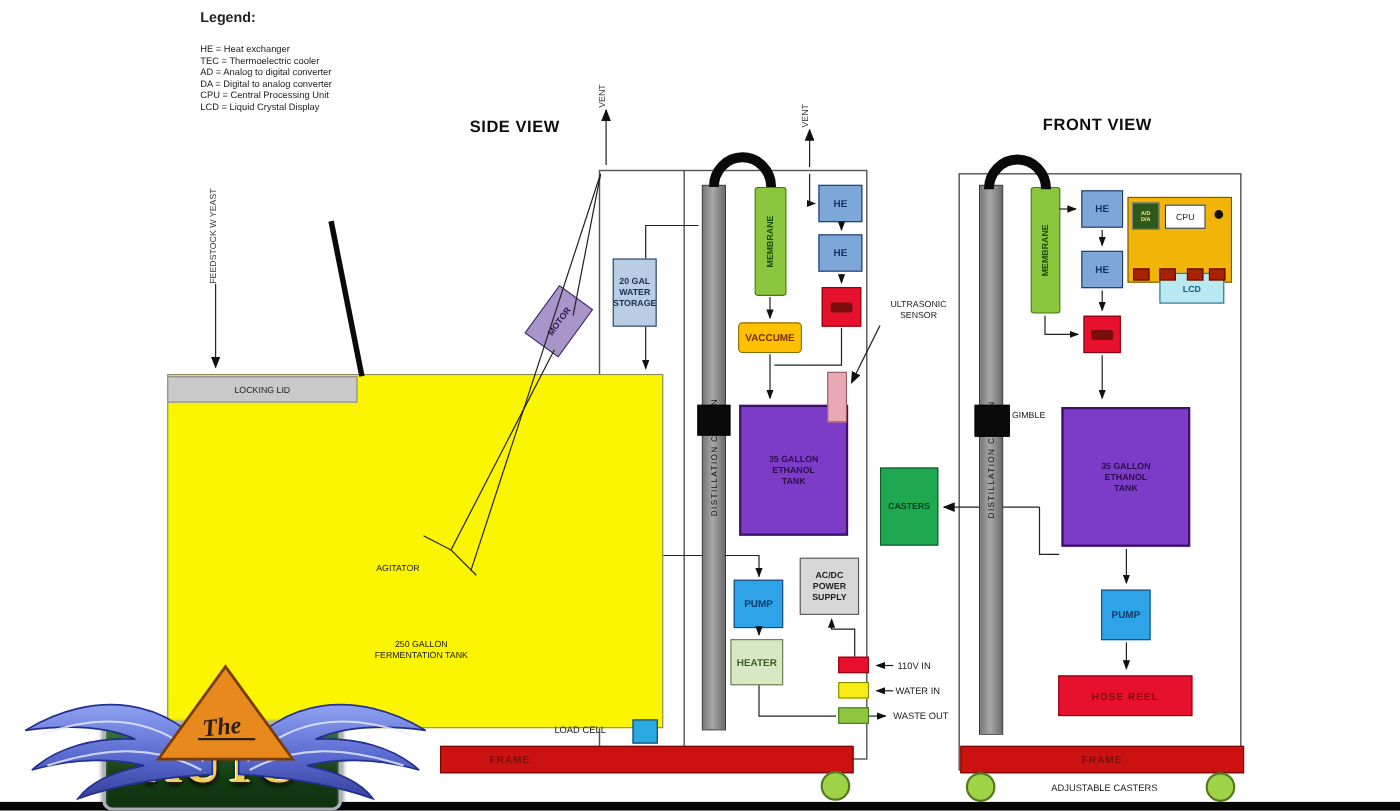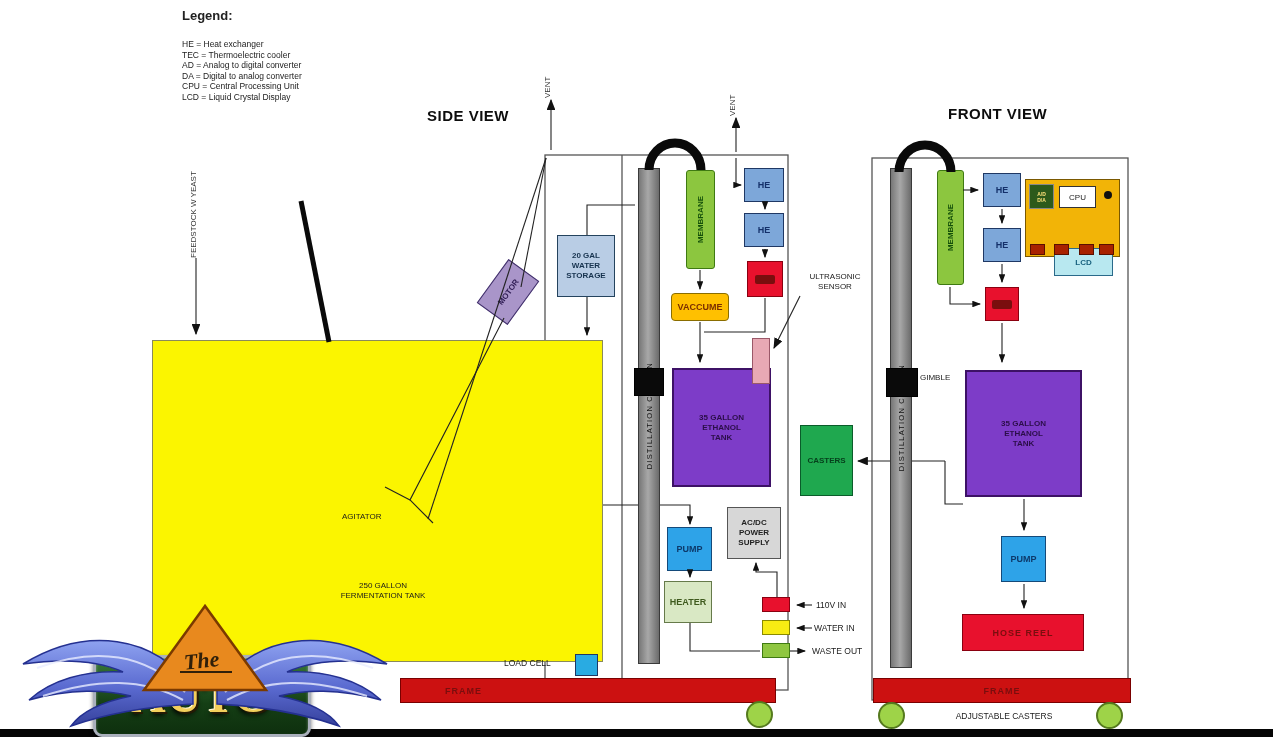--- a/index.html
+++ b/index.html
@@ -49,21 +49,21 @@
   #memb-s{left:686px;top:170px;width:29px;height:99px;} #memb-f{left:937px;top:170px;width:27px;height:115px;}
   .memb .vt{font-size:8px;color:#14500a;font-weight:bold;}
 
   .he{background:#7da7d9;border:1.5px solid #1f3864;color:#14306a;font-size:9px;font-weight:bold;}
   #he-s1{left:744px;top:168px;width:40px;height:34px;} #he-s2{left:744px;top:213px;width:40px;height:34px;}
   #he-f1{left:983px;top:173px;width:38px;height:34px;} #he-f2{left:983px;top:228px;width:38px;height:34px;}
   .redbox{background:#e8112d;border:1.5px solid #8a0010;}
   #red-s{left:747px;top:261px;width:36px;height:36px;} #red-f{left:985px;top:287px;width:34px;height:34px;}
   .smud{width:20px;height:9px;background:#7a0e0e;border-radius:2px;filter:blur(.5px);}
 
-  #ws{left:557px;top:235px;width:58px;height:62px;background:#b9cde5;border:1.5px solid #24435e;
+  #ws{left:557px;top:235px;width:40px;height:62px;background:#b9cde5;border:1.5px solid #24435e;
       font-size:8px;color:#16324e;font-weight:bold;line-height:10px;}
   #vac{left:671px;top:293px;width:58px;height:28px;background:#ffc000;border:1.5px solid #8a6d00;
        border-radius:4px;font-size:9px;color:#7a2e00;font-weight:bold;text-align:right;}
   #us-lbl{left:793px;top:272px;width:84px;text-align:center;line-height:10px;}
   #sensor{left:752px;top:338px;width:16px;height:44px;background:#e8a9b4;border:1px solid #9a5868;}
   .etank{background:#7d3cc8;border:2px solid #3d1166;color:#2b0e49;font-size:8px;font-weight:bold;line-height:10px;}
   #etank-s{left:672px;top:368px;width:99px;height:119px;} #etank-f{left:965px;top:370px;width:117px;height:127px;}
   .pump{background:#2ea3e8;border:1.5px solid #144a7a;color:#0d3a6b;font-size:9px;font-weight:bold;}
   #pump-s{left:667px;top:527px;width:45px;height:44px;} #pump-f{left:1001px;top:536px;width:45px;height:46px;}
   #heater{left:664px;top:581px;width:48px;height:42px;background:#d9e8c4;border:1.5px solid #667a4a;
@@ -141,20 +141,21 @@
     <div class="lg-e">LCD = Liquid Crystal Display</div>
   </div>
   <div id="sv-h" class="view-h">SIDE VIEW</div>
   <div id="fv-h" class="view-h">FRONT VIEW</div>
 
   <div id="vent1" class="vent vt">VENT</div>
   <div id="vent2" class="vent vt">VENT</div>
   <div id="feedstock" class="abs vt">FEEDSTOCK W YEAST</div>
 
   <div id="ftank" class="abs"></div>
+  <div id="lid" class="box">LOCKING LID</div>
   <div id="agit-lbl" class="lbl">AGITATOR</div>
   <div id="ferm-lbl" class="lbl pre">250 GALLON
 FERMENTATION TANK</div>
   <div id="loadcell-lbl" class="lbl">LOAD CELL</div>
   <div id="loadcell" class="box"></div>
   <div id="motor" class="box">
     <span class="vt">MOTOR</span>
   </div>
 
   <div id="col-s" class="box col">

